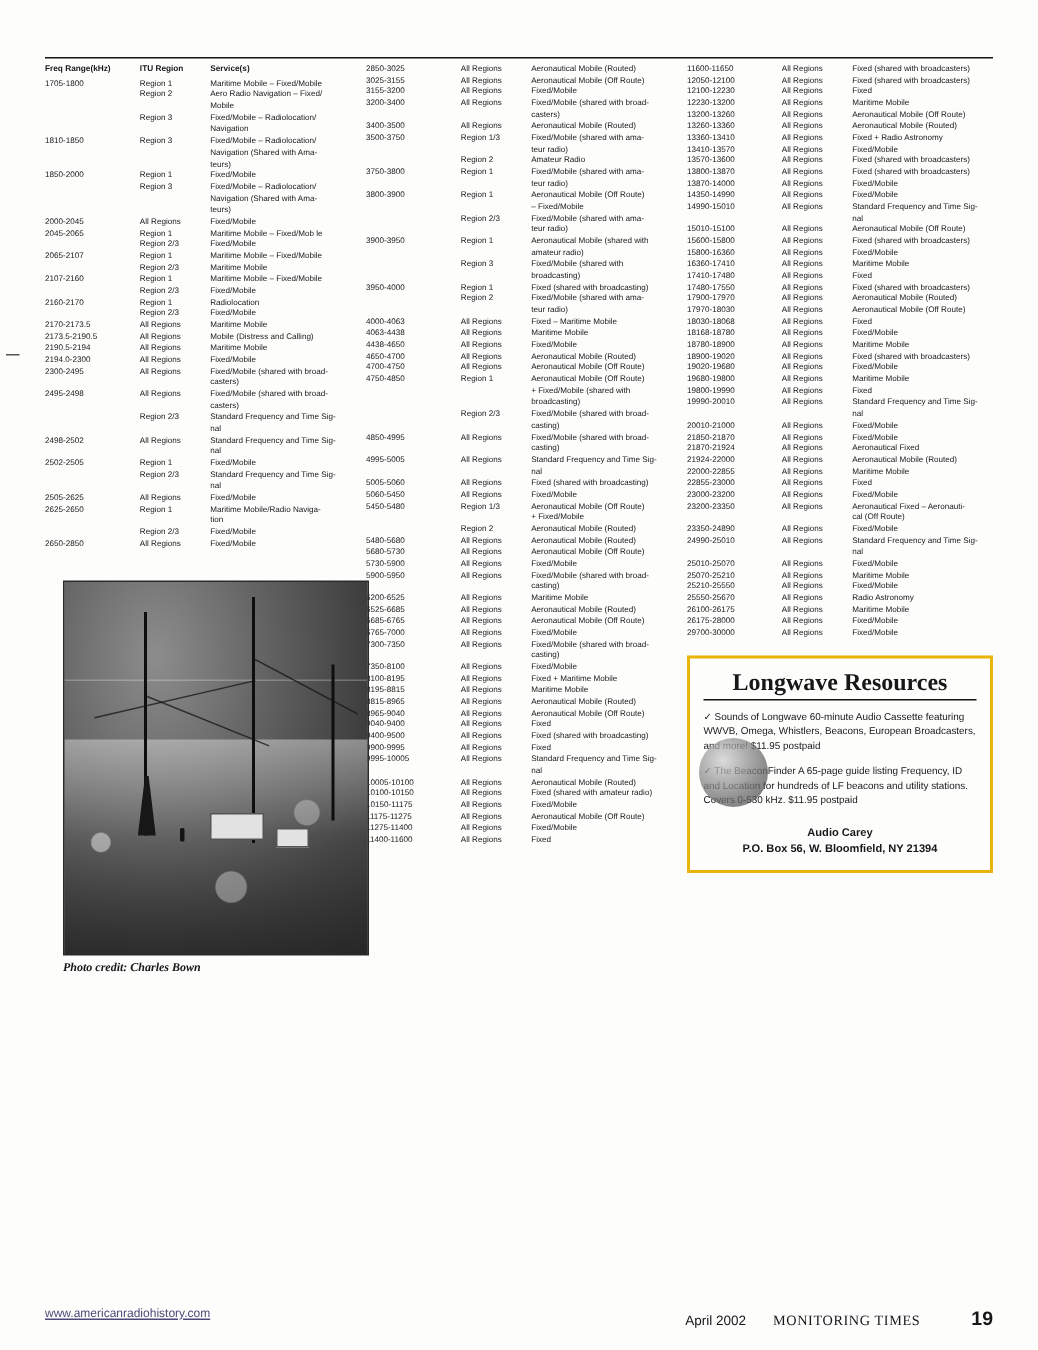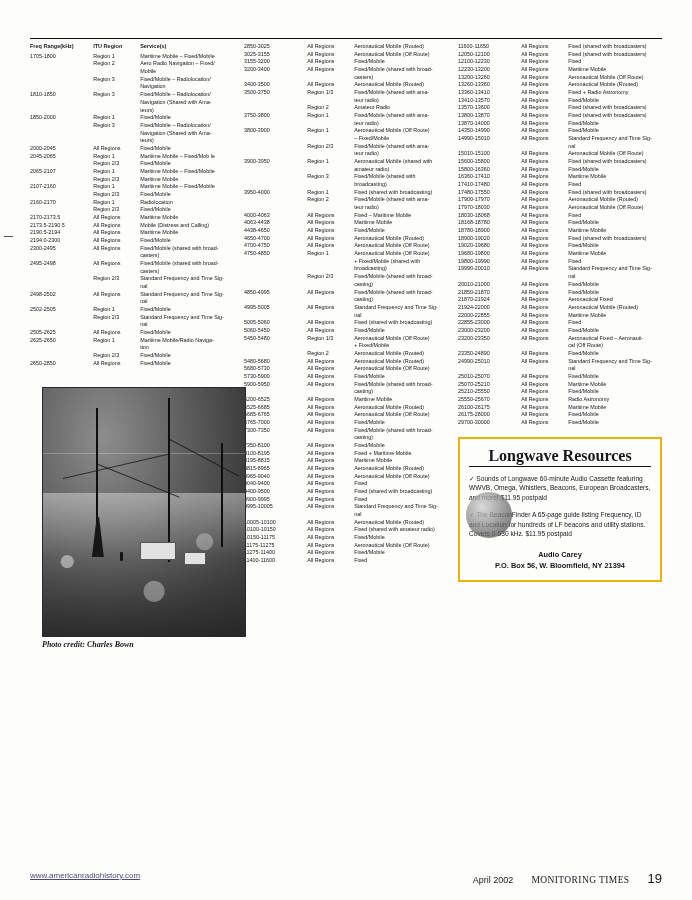--- a/index.html
+++ b/index.html
@@ -158,21 +158,21 @@
   }
   .footer-url{
     font-size:8px;color:#4a4a7a;text-decoration:underline;
     font-family:"Liberation Sans", sans-serif;
   }
   .footer-right{
     display:flex;align-items:baseline;gap:18px;
   }
   .footer-date{font-size:9px;margin-left:20px;}
   .footer-mag{font-size:9.5px;letter-spacing:.4px;font-family:Liberation Serif, serif;}
-  .footer-page{font-size:13px;font-weight:normal;}
+  .footer-page{font-size:13px;font-weight:bold;margin-left:16px;}
   .side-tick{
     position:absolute;left:4px;top:236px;width:9px;height:1px;background:#555;
   }
 </style>
 </head>
 <body>
 
 <div class="page">
 
   <div class="side-tick"></div>

